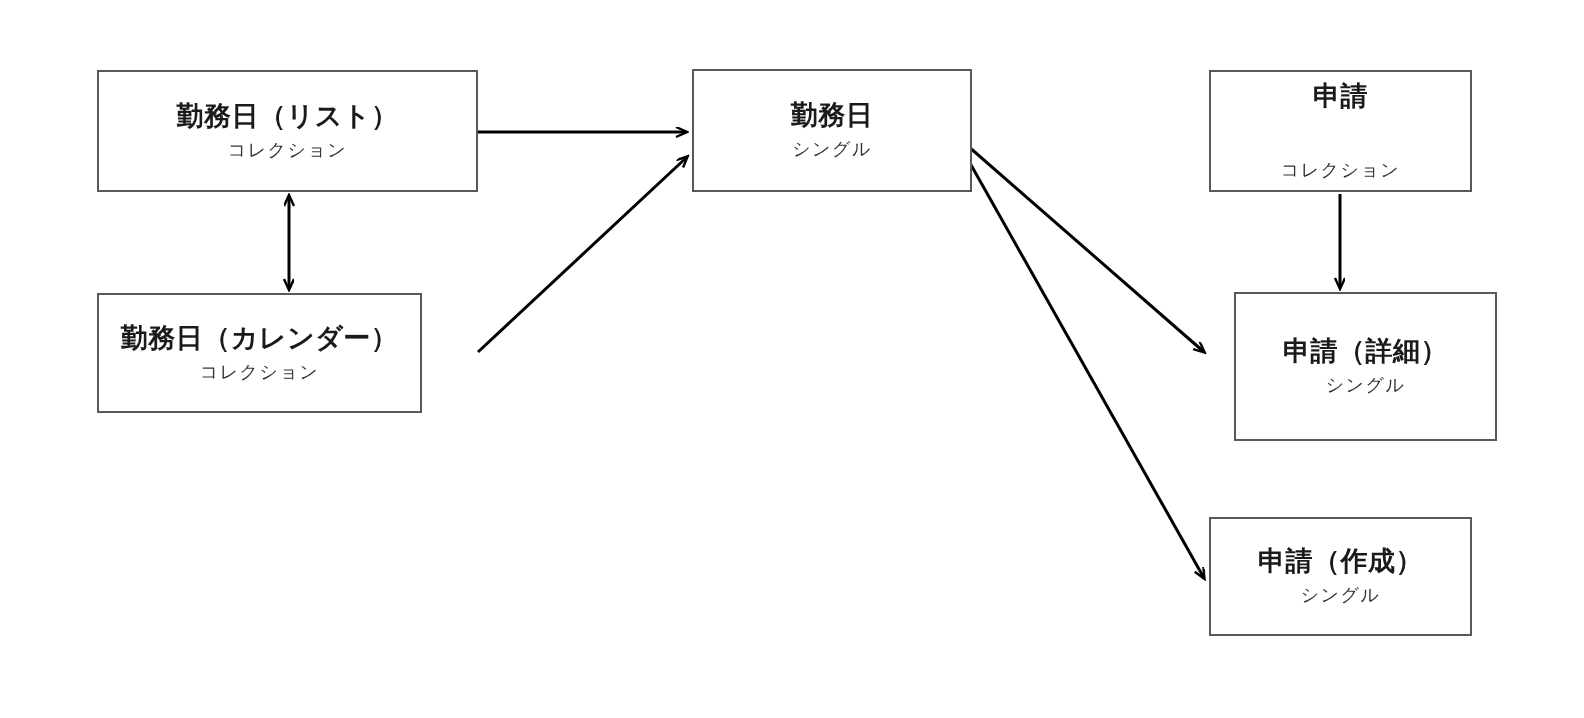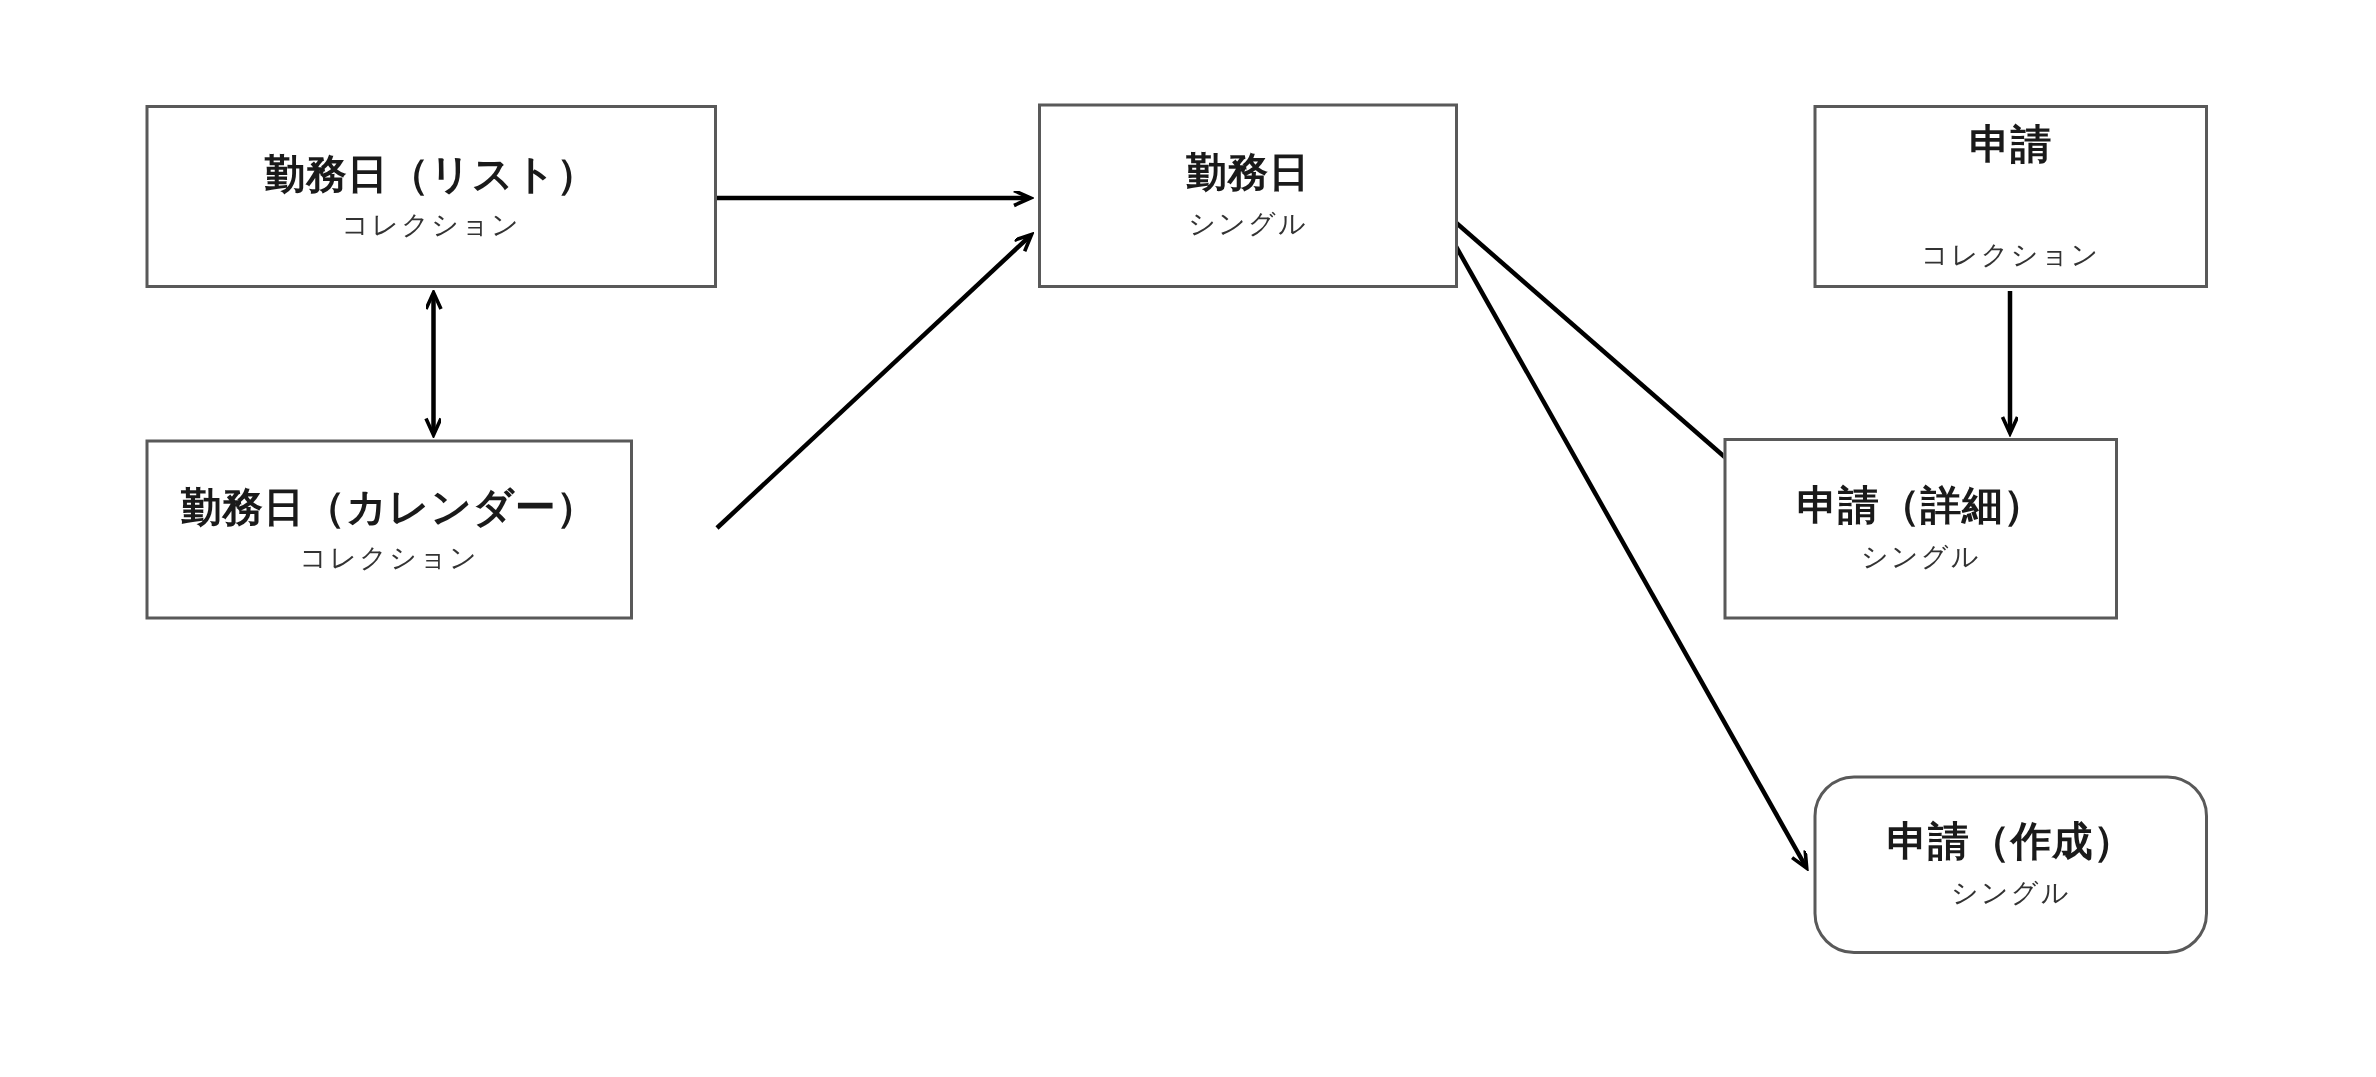--- a/index.html
+++ b/index.html
@@ -108,23 +108,23 @@
   <div class="node" style="left:692px; top:69px; width:280px; height:123px;">
     <div class="node-title">勤務日</div>
     <div class="node-subtitle">シングル</div>
   </div>
 
   <div class="node" style="left:1209px; top:70px; width:263px; height:122px;gap:40px;">
     <div class="node-title">申請</div>
     <div class="node-subtitle">コレクション</div>
   </div>
 
-  <div class="node" style="left:1149px; top:292px; width:263px; height:121px;">
+  <div class="node" style="left:1234px; top:292px; width:263px; height:149px;">
     <div class="node-title">申請（詳細）</div>
     <div class="node-subtitle">シングル</div>
   </div>
 
-  <div class="node" style="left:1209px; top:517px; width:263px; height:119px;border-radius:27px;">
+  <div class="node" style="left:1209px; top:517px; width:263px; height:119px;">
     <div class="node-title">申請（作成）</div>
     <div class="node-subtitle">シングル</div>
   </div>
 
 </div>
 
 </body></html>

